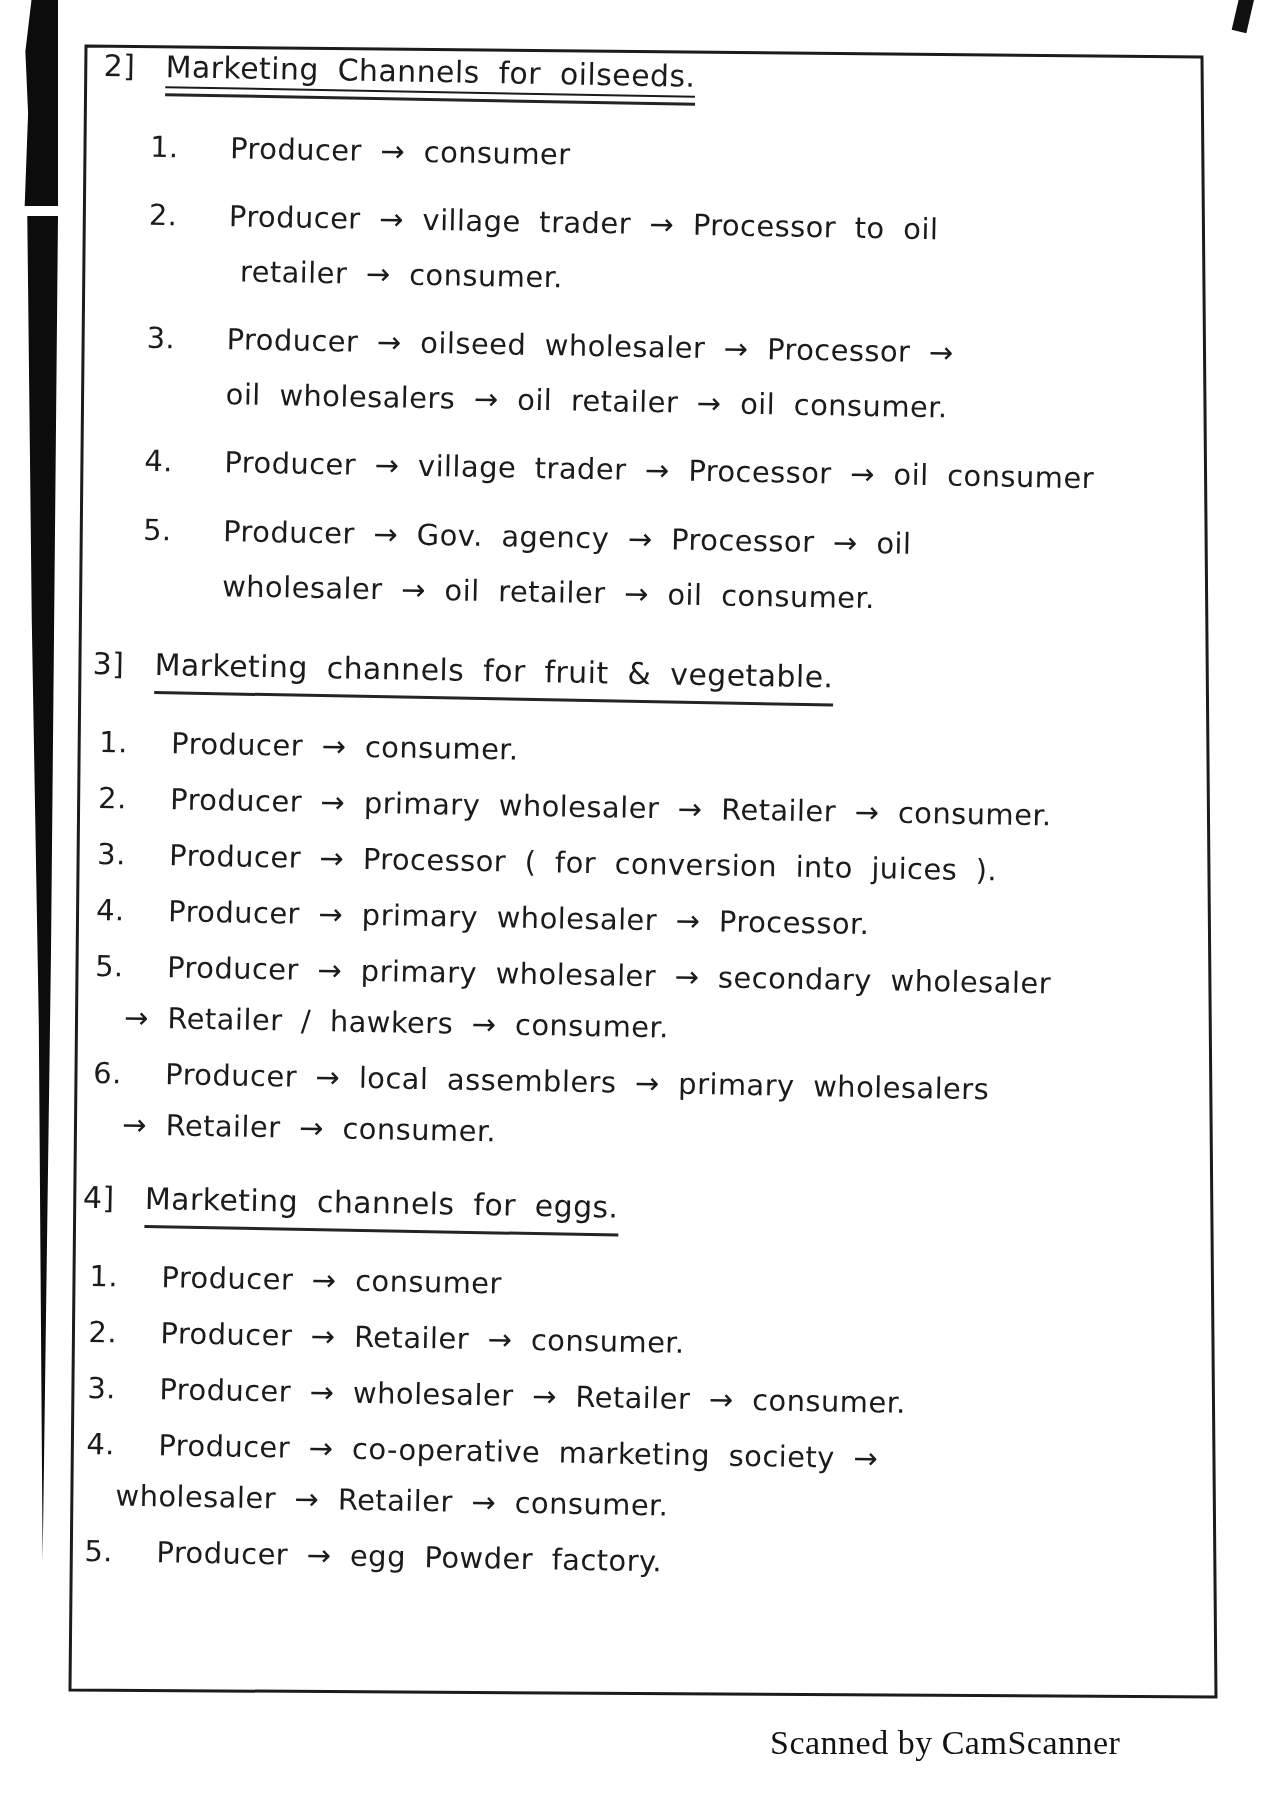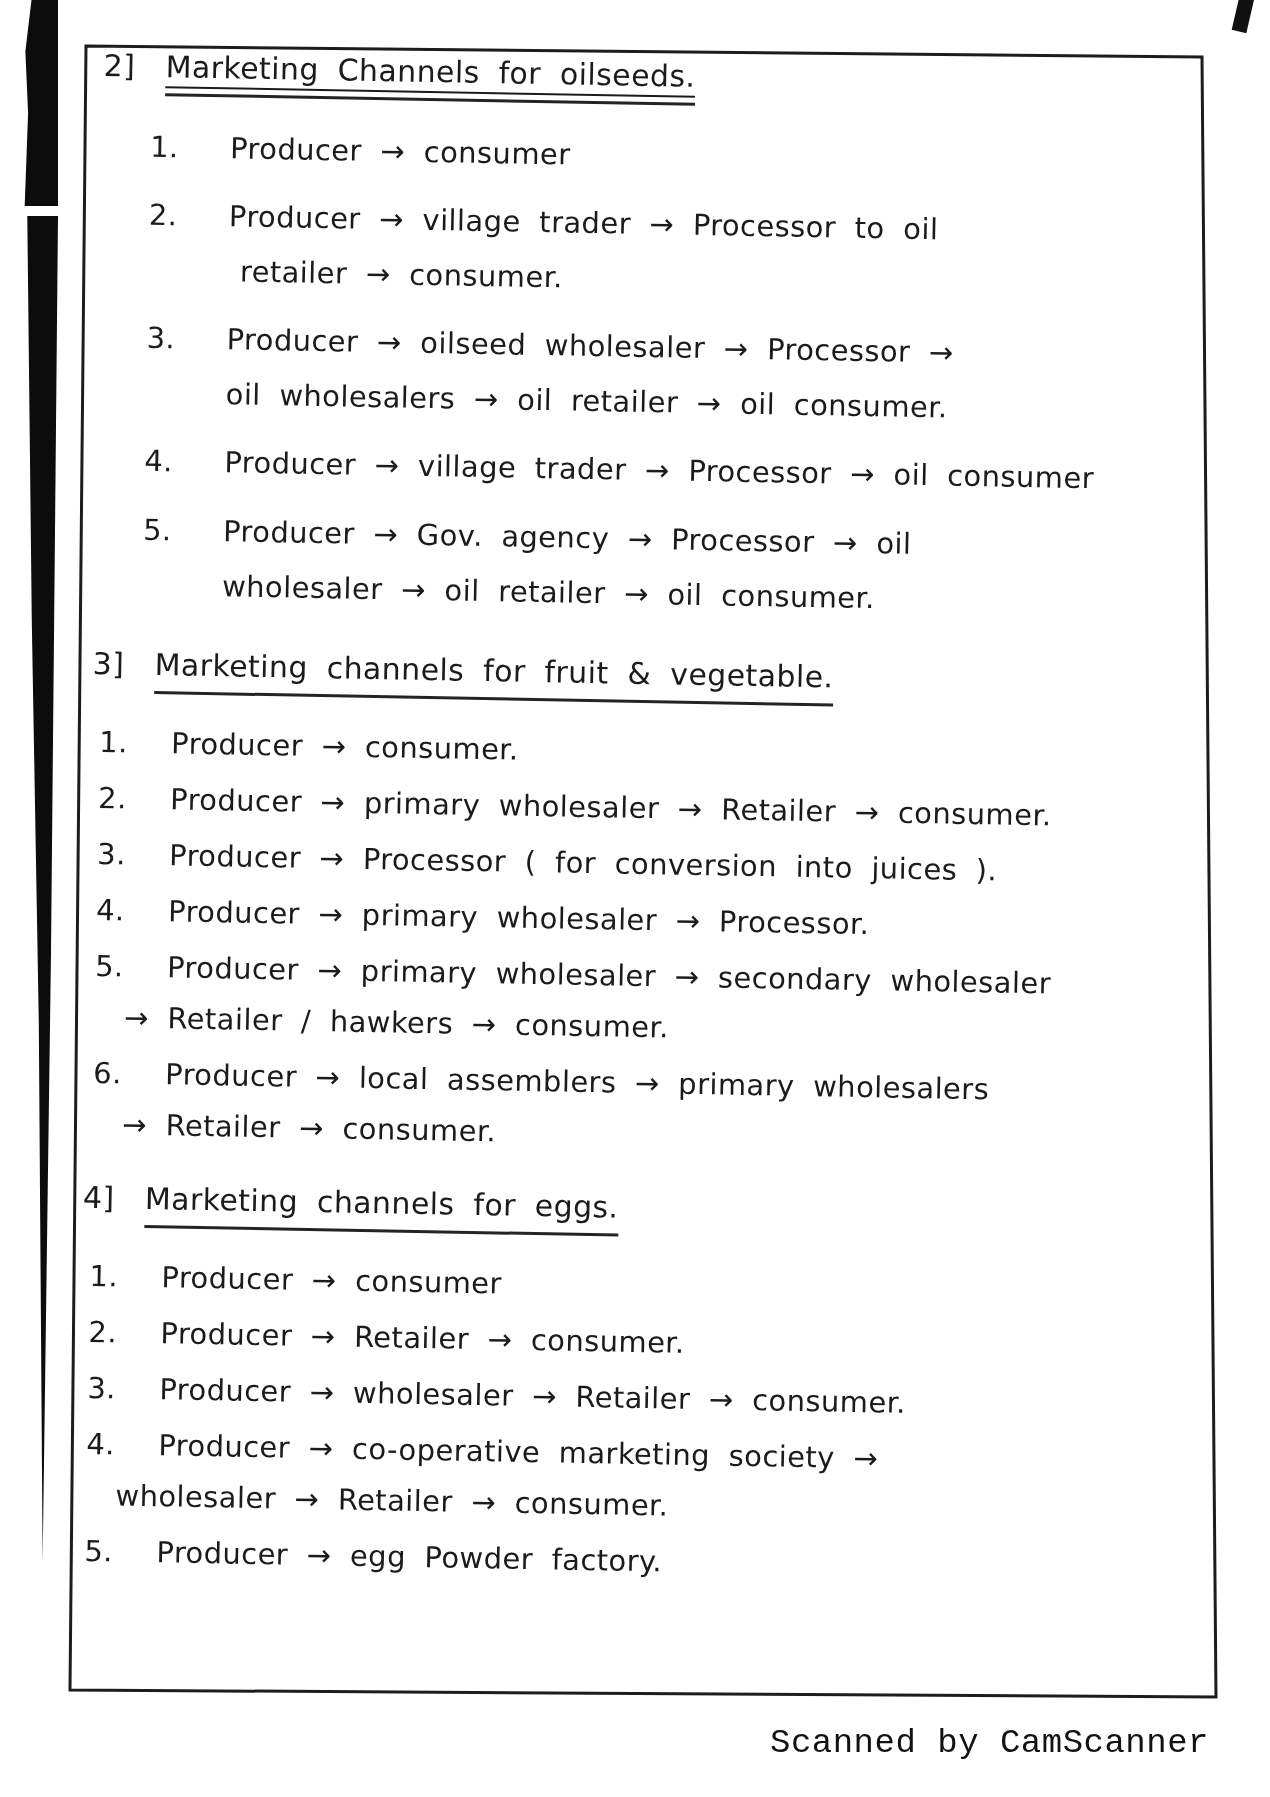--- a/index.html
+++ b/index.html
@@ -58,21 +58,21 @@
   .lines{flex:1 1 auto;}
   .line{white-space:nowrap;}
   .line.indent1{padding-left:12px;}
   .line.outdent{margin-left:-42px;}
   .sec-fruit{margin-top:34px;}
   .sec-eggs{margin-top:30px;}
   .sec-oilseeds .item.gap{margin-bottom:20px;}
   
   .footer{
     position:absolute;left:770px;top:1724px;
-    font-family:Liberation Mono, monospace;
+    font-family:Liberation Serif, serif;
     font-size:34px;color:#121212;
     letter-spacing:.5px;
   }
 </style>
 </head>
 <body>
 
 <div class="strip-top"></div>
 <div class="strip-bottom"></div>
 <div class="corner-mark"></div>

